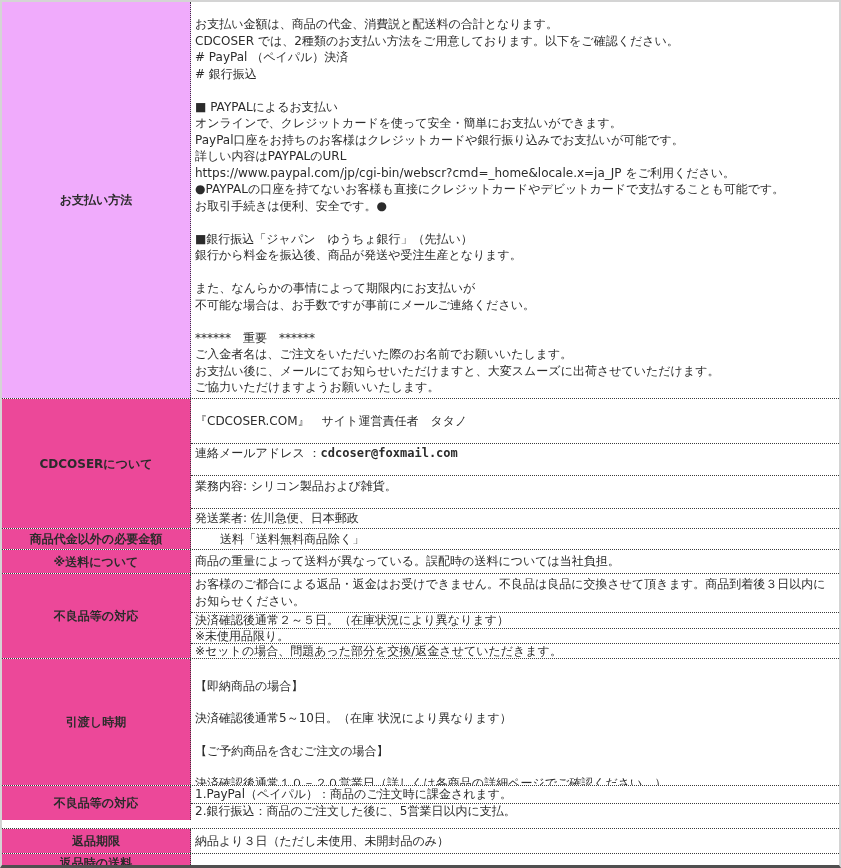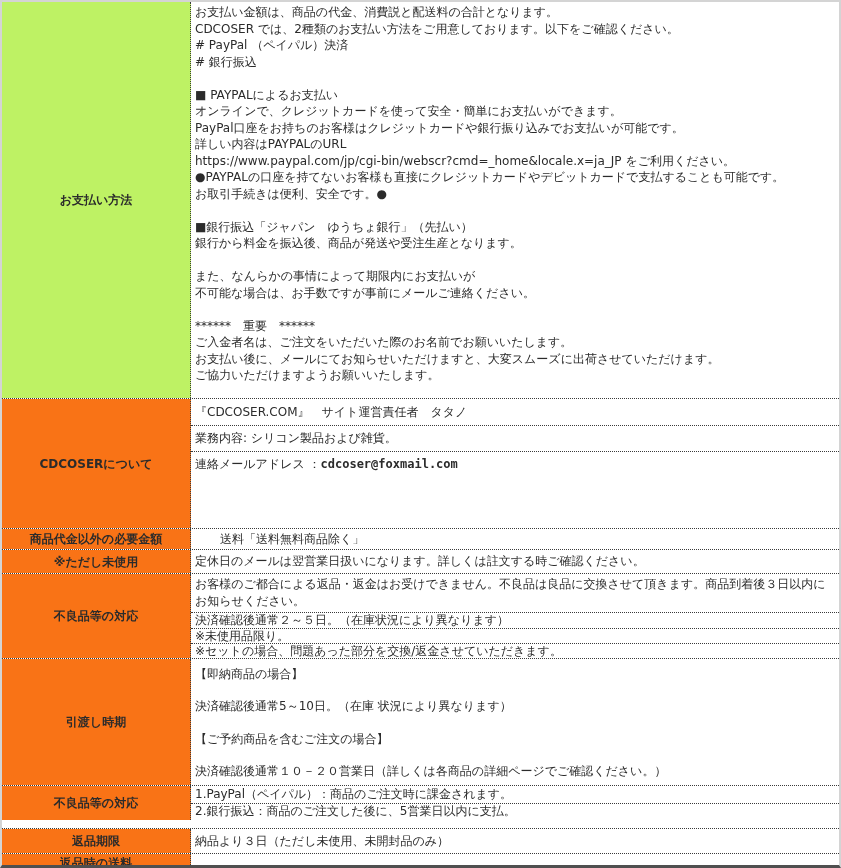--- a/index.html
+++ b/index.html
@@ -4,33 +4,33 @@
 <style>
   html,body{margin:0;padding:0;background:#fff;}
   body{font-family:"DejaVu Sans","Liberation Sans",sans-serif;font-size:12px;color:#2b2b2b;
        -webkit-font-smoothing:none;}
   .tbl{width:841px;height:868px;box-sizing:border-box;background:#fff;
        border-top:2px solid #d4d4d4;border-left:2px solid #d4d4d4;border-right:2px solid #d4d4d4;
        border-bottom:3px solid #4f4f4f;overflow:hidden;}
   .row{display:flex;box-sizing:border-box;border-top:1px dotted #3a3a3a;overflow:hidden;}
   .row:first-child{border-top:none;}
   .label{flex:0 0 189px;width:189px;box-sizing:border-box;border-right:1px dotted #3a3a3a;
-         background:#f97316;display:flex;align-items:center;justify-content:center;
+         background:#ec4899;display:flex;align-items:center;justify-content:center;
          font-weight:bold;text-align:center;padding:2px 6px;line-height:16px;}
-  .label.white{background:#bef264;}
+  .label.white{background:#f0abfc;}
   .cell{flex:1;box-sizing:border-box;overflow:hidden;min-width:0;}
   .pad{padding:2px 4px 0 4px;line-height:16.5px;}
-  .pre{white-space:pre-line;}
+  .pre{white-space:pre-line;margin-top:12px;}
   .subs{display:flex;flex-direction:column;padding:0;}
   .sub{box-sizing:border-box;border-top:1px dotted #3a3a3a;display:flex;align-items:center;
        padding:0 4px;line-height:15px;overflow:hidden;}
   .sub:first-child{border-top:none;}
   .h398{height:396px;} .h130{height:130px;} .h21{height:21px;gap:25px;} .h24{height:24px;}
   .h85{height:85px;}  .h127{height:127px;} .h35{height:35px;} .h25{height:25px;margin-top:8px;} .h20{height:20px;align-items:flex-end;}
-  .s26{height:26px;} .s38{height:38px;line-height:16.5px;} .s17{height:17px;text-align:center;} .s15{height:15px;} .s18{height:18px;text-align:center;}
+  .s26{height:26px;margin-top:12px;} .s38{height:38px;line-height:16.5px;} .s17{height:17px;text-align:center;} .s15{height:15px;} .s18{height:18px;text-align:center;}
   .delivery{padding-top:7px;line-height:16.2px;}
   .email{font-weight:bold;font-family:"DejaVu Sans Mono","Liberation Mono",monospace;}
 </style>
 </head>
 <body>
 
 <div class="tbl">
 
   <section class="row h398">
     <div class="label white">お支払い方法</div>
@@ -56,39 +56,40 @@
 ******　重要　******
 ご入金者名は、ご注文をいただいた際のお名前でお願いいたします。
 お支払い後に、メールにてお知らせいただけますと、大変スムーズに出荷させていただけます。
 ご協力いただけますようお願いいたします。</div>
   </section>
 
   <section class="row h130">
     <div class="label">CDCOSERについて</div>
     <div class="cell subs">
       <div class="sub s26">『CDCOSER.COM』　サイト運営責任者　タタノ</div>
-      <div class="sub s26">業務内容: シリコン製品および雑貨。</div>
       <div class="sub s26">
         <span>連絡メールアドレス ：</span>
           <span class="email">cdcoser@foxmail.com</span>
       </div>
+      <div class="sub s26">業務内容: シリコン製品および雑貨。</div>
+      <div class="sub s26">発送業者: 佐川急便、日本郵政</div>
     </div>
   </section>
 
   <section class="row h21">
     <div class="label">商品代金以外の必要金額</div>
     <div class="cell subs">
       <div class="sub" style="flex:1">送料「送料無料商品除く」</div>
     </div>
   </section>
 
   <section class="row h24">
-    <div class="label">※ただし未使用</div>
+    <div class="label">※送料について</div>
     <div class="cell subs">
-      <div class="sub" style="flex:1">定休日のメールは翌営業日扱いになります。詳しくは註文する時ご確認ください。</div>
+      <div class="sub" style="flex:1">商品の重量によって送料が異なっている。誤配時の送料については当社負担。</div>
     </div>
   </section>
 
   <section class="row h85">
     <div class="label">不良品等の対応</div>
     <div class="cell subs">
       <div class="sub s38">お客様のご都合による返品・返金はお受けできません。不良品は良品に交換させて頂きます。商品到着後３日以内にお知らせください。</div>
       <div class="sub s17">決済確認後通常２～５日。（在庫状況により異なります）</div>
       <div class="sub s15">※未使用品限り。</div>
       <div class="sub s15">※セットの場合、問題あった部分を交換/返金させていただきます。</div>

